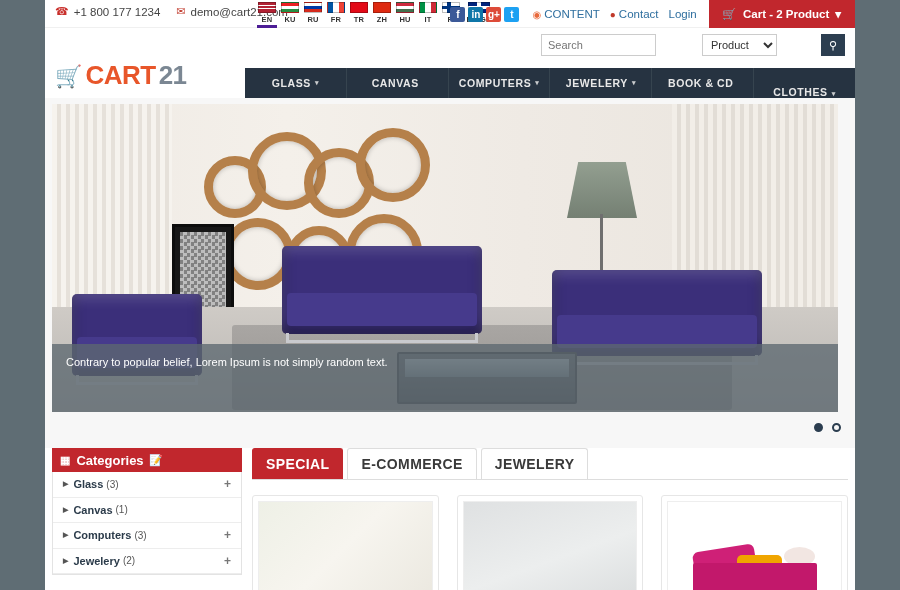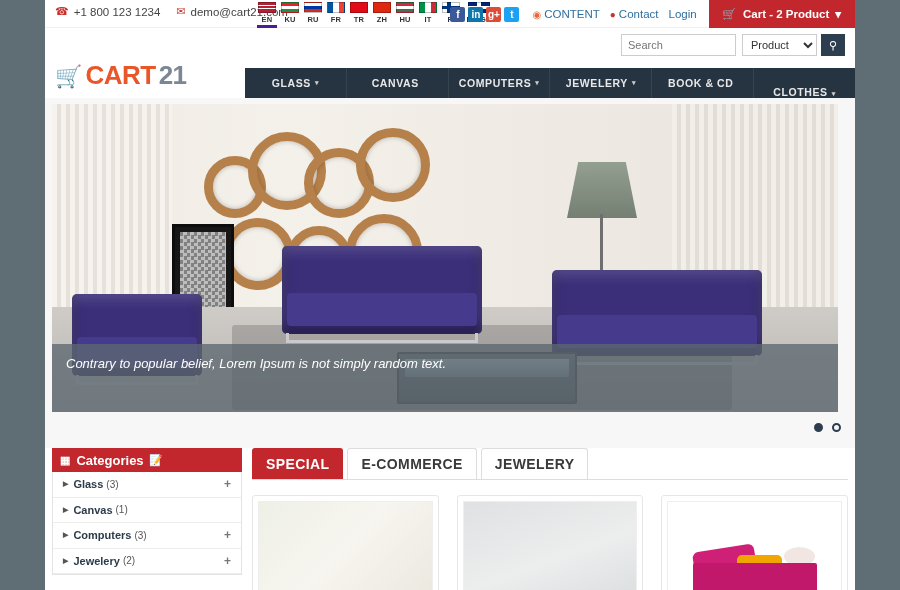--- a/index.html
+++ b/index.html
@@ -39,21 +39,21 @@
   .tlink { font-size: 11.5px; color: #2f6f9f; margin-left: 10px; display: flex; align-items: center; gap: 3px; cursor: pointer; }
   .tlink .ic { color: #e8693c; font-size: 10px; }
   .tlink .pin { color: #c0392b; font-size: 10px; }
   .cartbtn {
     margin-left: 12px; background: #c1272d; color: #fff; height: 28px; padding: 0 14px;
     display: flex; align-items: center; gap: 6px; font-size: 11.5px; font-weight: bold; cursor: pointer;
   }
 
   
   .searchrow { position: relative; height: 40px; background: #fff; }
-  .searchwrap { position: absolute; right: 10px; top: 6px; display: flex; }
+  .searchwrap { position: absolute; right: 10px; top: 6px; display: flex; gap: 40px; }
   .sinput { width: 115px; height: 22px; border: 1px solid #ccc; font-size: 11px; padding: 0 6px; color: #555;
             font-family: "Liberation Sans", sans-serif; background: #fff; }
   .ssel { width: 75px; height: 22px; border: 1px solid #ccc; margin-left: 6px; font-size: 11px; padding: 0 4px;
           background: #fff; color: #333; font-family: "Liberation Sans", sans-serif; }
   .sbtn { width: 24px; height: 22px; background: #2c3e50; color: #fff; border: none; margin-left: 4px;
           font-size: 11px; cursor: pointer; }
 
   
   .headrow { position: relative; height: 30px; }
   .logo { position: absolute; left: 10px; top: -8px; display: flex; align-items: baseline; gap: 3px; }
@@ -109,21 +109,21 @@
   .table { position: absolute; left: 345px; bottom: 8px; width: 180px; height: 52px;
     background: linear-gradient(180deg,#6f7276,#4c5054); border: 2px solid #3b3e42; border-radius: 2px; }
   .table .glass { position: absolute; left: 6px; top: 5px; right: 6px; height: 18px;
     background: linear-gradient(180deg,rgba(220,235,240,.75),rgba(160,185,195,.5)); }
 
   .caption {
     position: absolute; left: 0; bottom: 0; width: 786px; height: 68px;
     background: rgba(92,104,112,.78); color: #fff; padding: 12px 14px;
   }
   .caption h2 { font-size: 19px; font-weight: bold; margin-bottom: 7px; }
-  .caption p { font-size: 13px; font-style: italic; }
+  .caption p { font-size: 11px; }
   .spinner { position: absolute; right: 22px; top: 10px; width: 22px; height: 22px;
     border: 3px solid #5a5a5a; border-right-color: transparent; border-radius: 50%; }
   .dots { position: absolute; right: 14px; top: 325px; display: flex; gap: 9px; }
   .dot { width: 9px; height: 9px; border-radius: 50%; border: 2px solid #2c3e50; cursor: pointer; }
   .dot.on { background: #2c3e50; }
 
   
   .content { position: relative; display: flex; padding: 0 7px; gap: 10px; }
   .sidebar { width: 190px; }
   .panel-head { background: #c1272d; color: #fff; height: 24px; display: flex; align-items: center;
@@ -159,21 +159,21 @@
 </style>
 </head>
 <body>
 
 <div class="page">
 
   <div class="topbar">
     <div class="topleft">
       <div class="tl-item">
         <span class="gl">☎</span>
-        <span>+1 800 123 1234</span>
+        <span>+1 800 177 1234</span>
       </div>
       <div class="tl-item">
         <span class="mail-ico">✉</span>
         <span>demo@cart21.com</span>
       </div>
     </div>
 
     <div class="langs">
       <div class="lang active">
         <span class="flag" style="background:linear-gradient(180deg,#b22234 0 18%,#fff 18% 36%,#b22234 36% 54%,#fff 54% 72%,#b22234 72% 100%);"></span>

